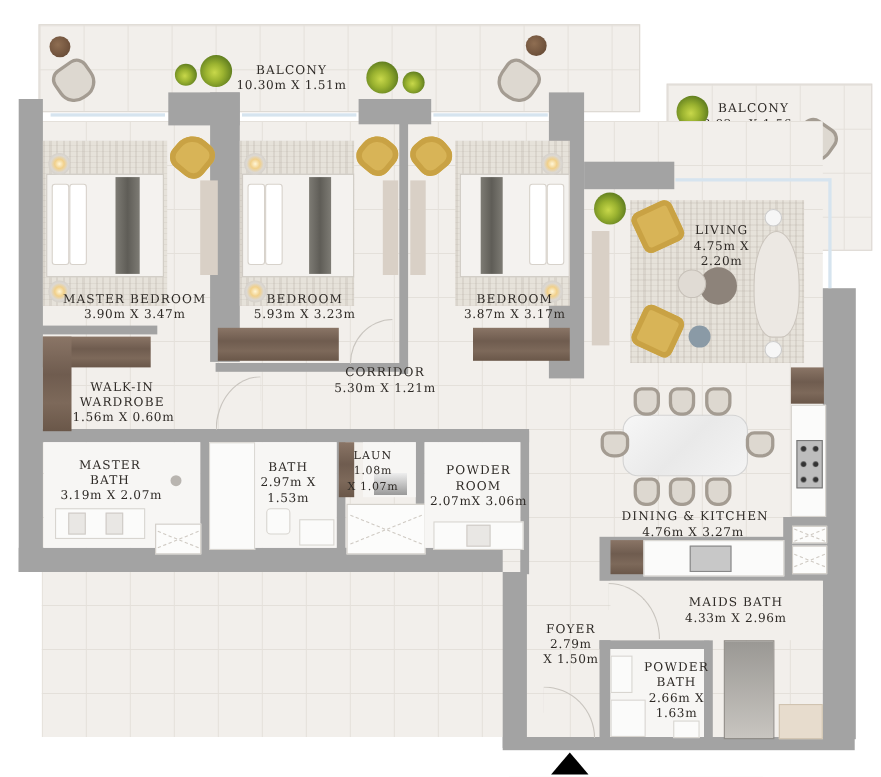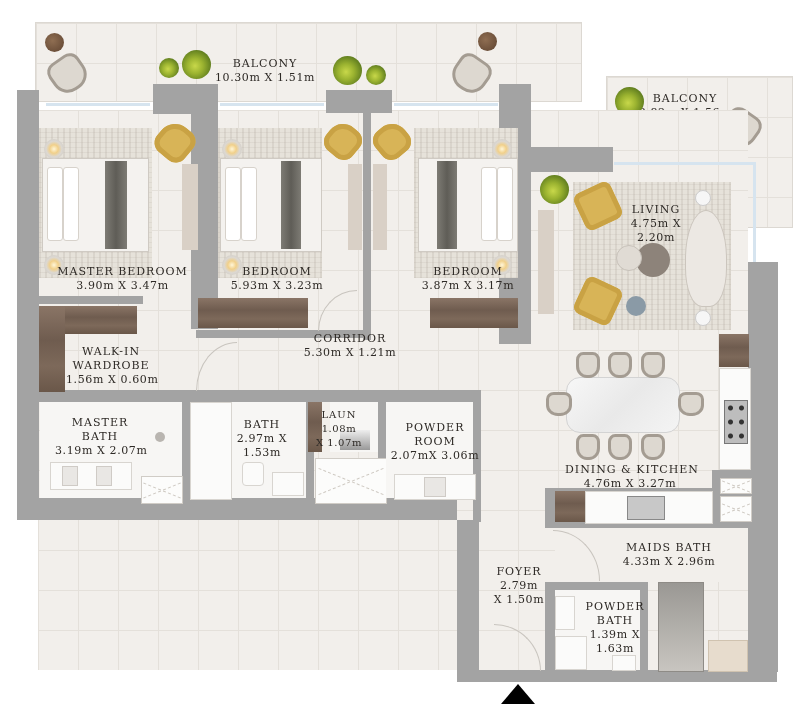--- a/index.html
+++ b/index.html
@@ -241,21 +241,21 @@
   <span class="dim">4.33m X 2.96m</span>
 </div>
 
 <div class="abs" style="left:555px;top:590px;width:85px;height:80px;background:#f7f6f4;"></div>
 <div class="abs white" style="left:555px;top:596px;width:18px;height:32px;"></div>
 <div class="abs white" style="left:555px;top:636px;width:30px;height:32px;"></div>
 <div class="abs white" style="left:612px;top:655px;width:22px;height:14px;"></div>
 <div class="label" style="left:580px;top:600px;width:70px;">
   <span>POWDER</span>
   <span>BATH</span>
-  <span class="dim">1.39m X</span>
+  <span class="dim">2.66m X</span>
   <span class="dim">1.63m</span>
 </div>
 
 <div class="door-arc" style="left:494px;top:624px;width:46px;height:46px;"></div>
 <div class="label" style="left:489px;top:565px;width:60px;text-align:center;">
   <span>FOYER</span>
   <span class="dim">2.79m</span>
   <span class="dim">X 1.50m</span>
 </div>
 

